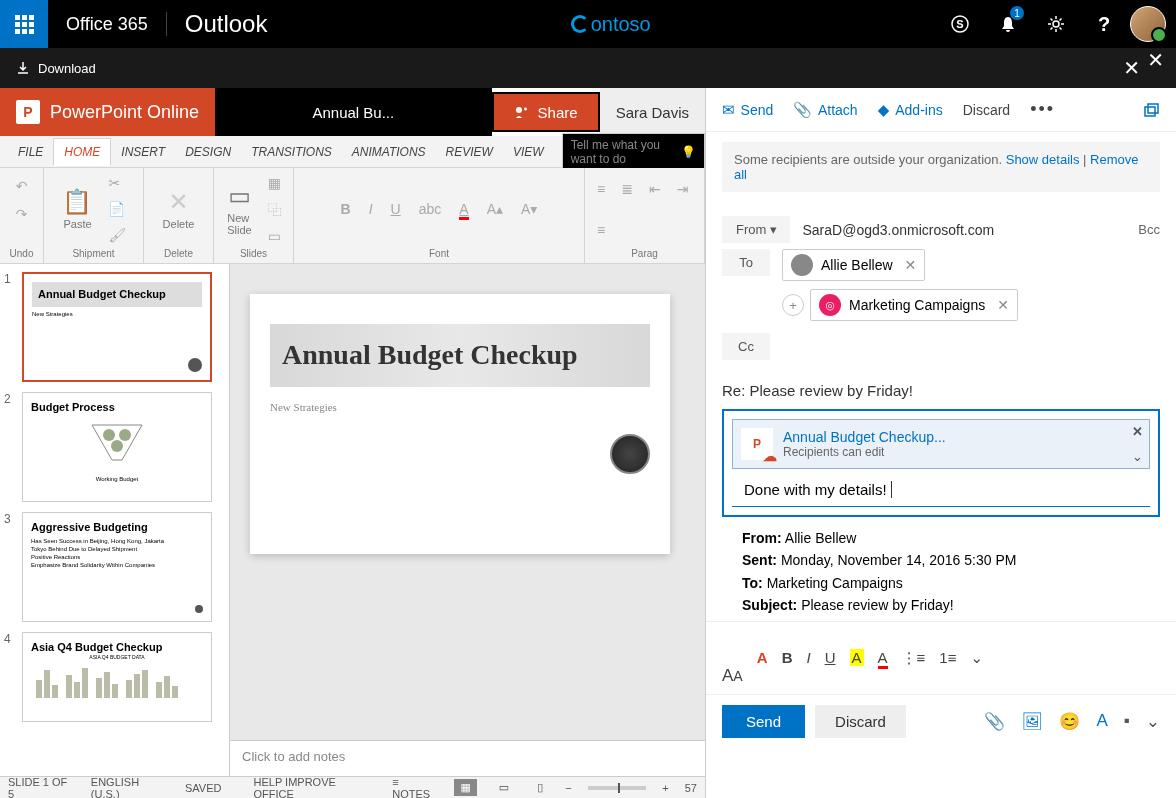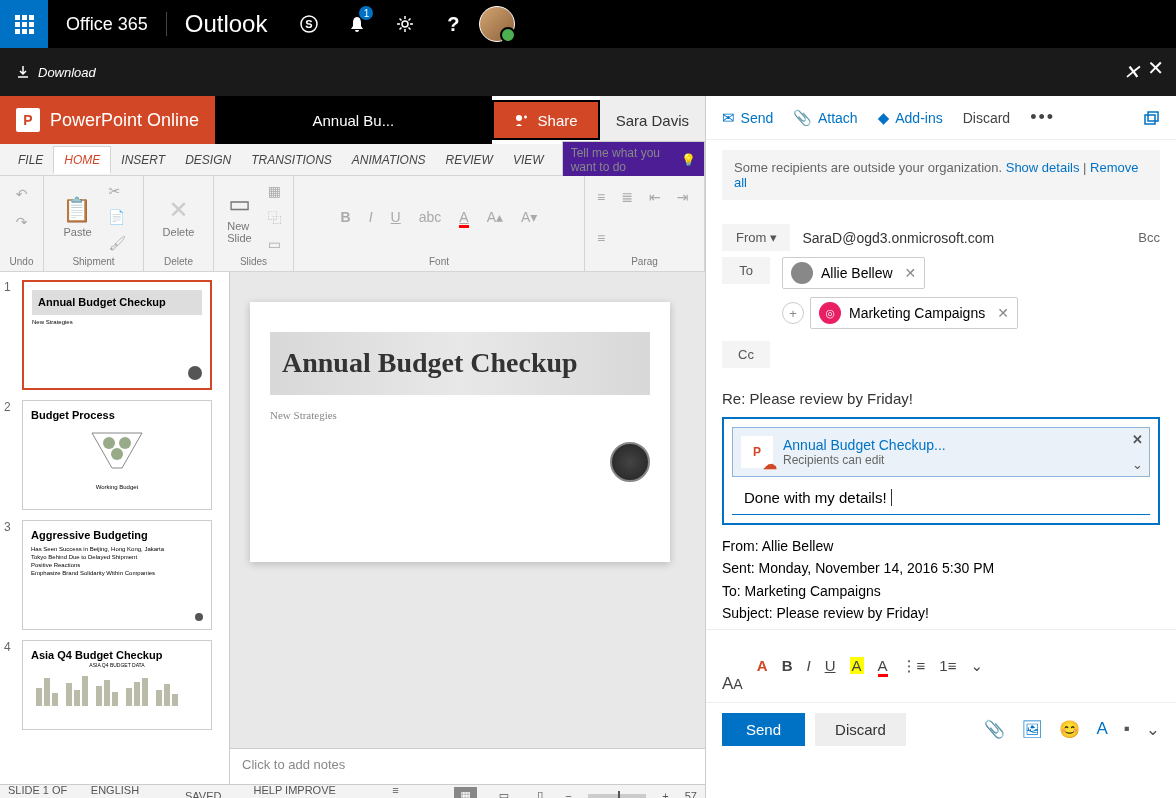--- a/index.html
+++ b/index.html
@@ -16,21 +16,21 @@
 .topbar-spacer { flex: 1; text-align:center; }
 .logo { color: #0099e5; font-size: 20px; font-weight: 500; }
 .logo-c { display:inline-block; border: 3px solid #0099e5; border-right-color: transparent; width:18px; height:18px; border-radius:50%; vertical-align:-2px; margin-right:2px;}
 .topbar-icons { display: flex; align-items: center; }
 .tb-icon { width: 48px; height: 48px; display: flex; align-items: center; justify-content: center; cursor: pointer; position:relative; color:#fff; font-size:18px;}
 .avatar { width: 36px; height: 36px; border-radius: 50%; background: linear-gradient(135deg,#d4a574,#8b6239); border:1px solid #fff; margin-right:8px; position:relative;}
 .avatar::after{content:'';position:absolute;right:-2px;bottom:-2px;width:12px;height:12px;background:#4CAF50;border-radius:50%;border:2px solid #000;}
 .notif-badge{position:absolute;top:6px;right:8px;background:#0072c6;color:#fff;font-size:10px;width:14px;height:14px;border-radius:50%;display:flex;align-items:center;justify-content:center;}
 
 
-.dlbar { height: 48px; background: #1a1a1a; color: #fff; display: flex; align-items: center; padding: 0 16px; font-style: italic; }
+.dlbar { height: 40px; background: #1a1a1a; color: #fff; display: flex; align-items: center; padding: 0 16px; }
 .dl-left { display:flex; align-items:center; gap:8px; cursor:pointer;}
 .dl-close { margin-left: auto; margin-right: 20px; cursor:pointer; font-size:20px; color:#fff;}
 
 
 .main { display: flex; height: 710px; }
 .ppt-side { width: 706px; display:flex; flex-direction:column; border-right:1px solid #ccc; }
 .mail-side { flex: 1; display:flex; flex-direction:column; background:#fff; position:relative; }
 .mail-close { position:absolute; top: -40px; right: 12px; color:#fff; font-size:20px; cursor:pointer;}
 
 
@@ -38,21 +38,21 @@
 .ppt-app { background: #d24726; color:#fff; height:48px; display:flex; align-items:center; padding:0 16px; font-size:18px; gap:10px;}
 .ppt-icon { width:24px; height:24px; background:#fff; color:#d24726; display:flex; align-items:center; justify-content:center; font-weight:bold; font-size:14px; border-radius:2px;}
 .doc-name { flex:1; background:#000; color:#fff; height:48px; display:flex; align-items:center; justify-content:center; font-size:15px;}
 .share-btn { background:#d24726; color:#fff; height:40px; padding:0 20px; display:flex; align-items:center; gap:8px; border:2px solid #000; cursor:pointer; font-size:15px;}
 .user-name { background:#eee; color:#333; height:48px; padding:0 16px; display:flex; align-items:center; font-size:15px;}
 
 
 .ribbon-tabs { height: 32px; display:flex; align-items:center; border-bottom:1px solid #d4d4d4; padding-left:8px; gap:0; background:#f3f3f3;}
 .rtab { padding: 6px 10px; font-size: 12px; color:#444; cursor:pointer; text-transform:uppercase;font-style:italic;}
 .rtab.active { color:#d24726; background:#fff; border:1px solid #d4d4d4; border-bottom:1px solid #fff;}
-.tellme { margin-left:8px; font-size:12px; color:#888; border:1px solid #ccc; padding:4px 8px; width:180px; background:#4c1d95; display:flex; align-items:center; justify-content:space-between;}
+.tellme { margin-left:8px; font-size:12px; color:#888; border:1px solid #ccc; padding:4px 8px; width:180px; background:#000000; display:flex; align-items:center; justify-content:space-between;}
 .bulb{color:#f0ad4e;}
 
 
 .ribbon { height: 96px; background:#f3f3f3; border-bottom:1px solid #d4d4d4; display:flex; }
 .rgroup { border-right:1px solid #d4d4d4; padding:4px 8px; display:flex; flex-direction:column; align-items:center; justify-content:space-between; color:#777;}
 .rgroup-label { font-size:10px; color:#777; padding-top:2px;}
 .rgroup-body { flex:1; display:flex; align-items:center; gap:6px;}
 .rbig { display:flex; flex-direction:column; align-items:center; gap:2px; font-size:11px; cursor:pointer; padding:2px 6px;}
 .rbig-icon { font-size:24px;}
 .rsmall{ font-size:14px; cursor:pointer; padding:2px 4px; color:#aaa;}
@@ -116,21 +116,21 @@
 .att-cloud{position:absolute;right:-4px;bottom:-4px;font-size:14px;}
 .att-info{flex:1;}
 .att-name{font-size:14px;color:#0072c6;}
 .att-perm{font-size:12px;color:#666;}
 .att-x{position:absolute;top:4px;right:6px;color:#555;cursor:pointer;font-weight:bold;}
 .att-chev{position:absolute;bottom:4px;right:6px;color:#555;cursor:pointer;}
 .body-text{padding:4px 12px 8px;font-size:15px;border-bottom:1px solid #0072c6;margin:0 8px 8px;}
 .body-cursor{border-right:1px solid #333;}
 
 .quoted{padding:4px 16px;font-size:14px;line-height:1.6;}
-.quoted b{font-weight:400;}
+.quoted b{font-weight:700;margin-left:20px;}
 
 .format-bar{display:flex;align-items:center;gap:14px;padding:8px 16px;color:#444;border-top:1px solid #eee;}
 .fb-icon{cursor:pointer;font-size:15px;}
 .fb-red{color:#d24726;font-weight:bold;}
 
 .mail-actions{display:flex;align-items:center;gap:10px;padding:10px 16px;border-top:1px solid #eee;}
 .send-btn{background:#0072c6;color:#fff;padding:8px 24px;font-size:15px;cursor:pointer;border:none;}
 .discard-btn{background:#eee;color:#333;padding:8px 20px;font-size:15px;cursor:pointer;border:none;}
 .ma-icon{cursor:pointer;font-size:17px;color:#555;margin-left:6px;}
 
@@ -149,20 +149,23 @@
         <span></span>
         <span></span>
         <span></span>
         <span></span>
         <span></span>
       </div>
   </div>
   <div class="brand">Office 365</div>
   <div class="brand-sep"></div>
   <div class="app-name">Outlook</div>
+  <div class="topbar-spacer">
+    <span class="logo"><span class="logo-c"></span><span>ontoso</span></span>
+  </div>
   <div class="topbar-icons">
     <div class="tb-icon">
         <svg width="20" height="20" viewBox="0 0 20 20">
           <circle cx="10" cy="10" r="8" fill="none" stroke="#fff" stroke-width="1.5"></circle>
           <text x="10" y="14" text-anchor="middle" fill="#fff" font-size="11" font-weight="bold">S</text>
         </svg>
       </div>
     <div class="tb-icon">
       <svg width="18" height="18" viewBox="0 0 18 18">
           <path d="M9 2 C6 2 5 5 5 8 L5 11 L3 14 L15 14 L13 11 L13 8 C13 5 12 2 9 2 Z M7 15 a2 2 0 0 0 4 0" fill="#fff"></path>

